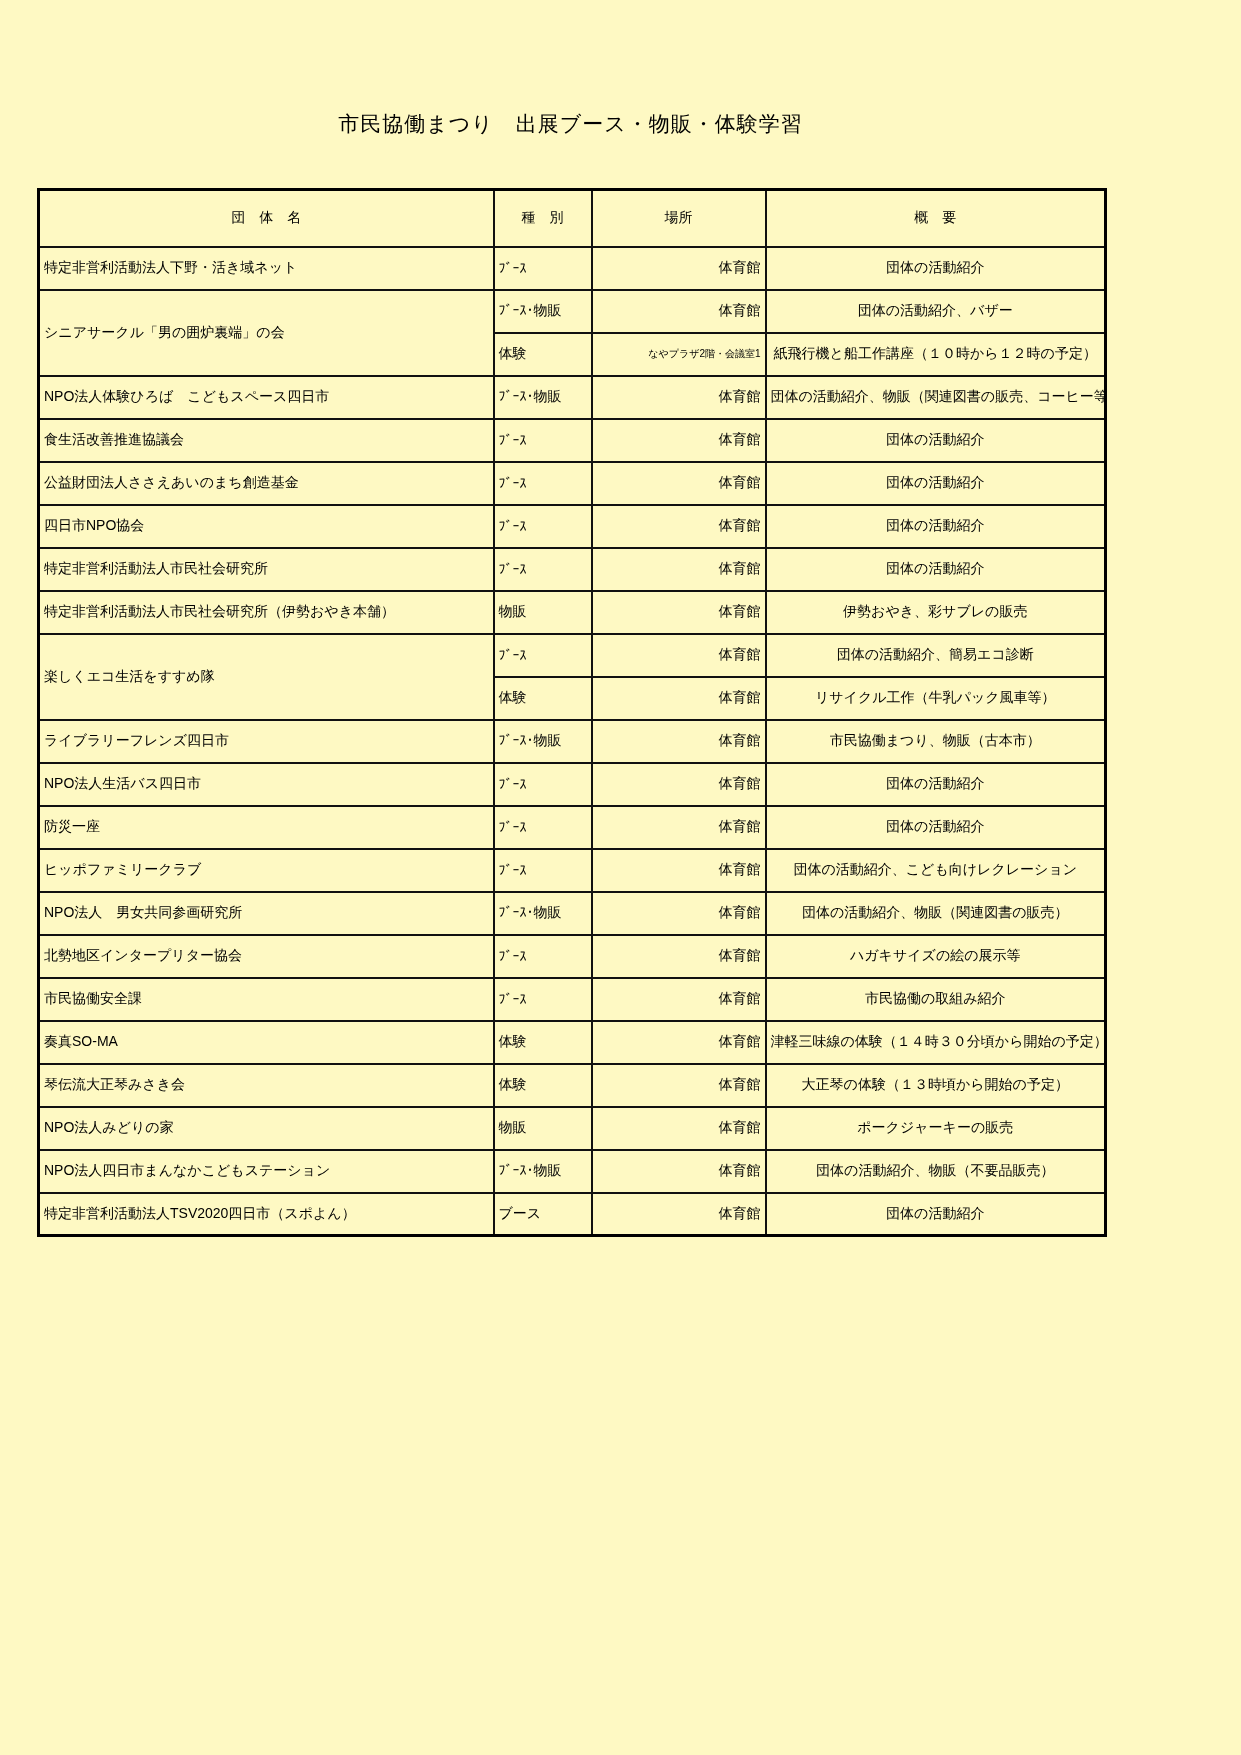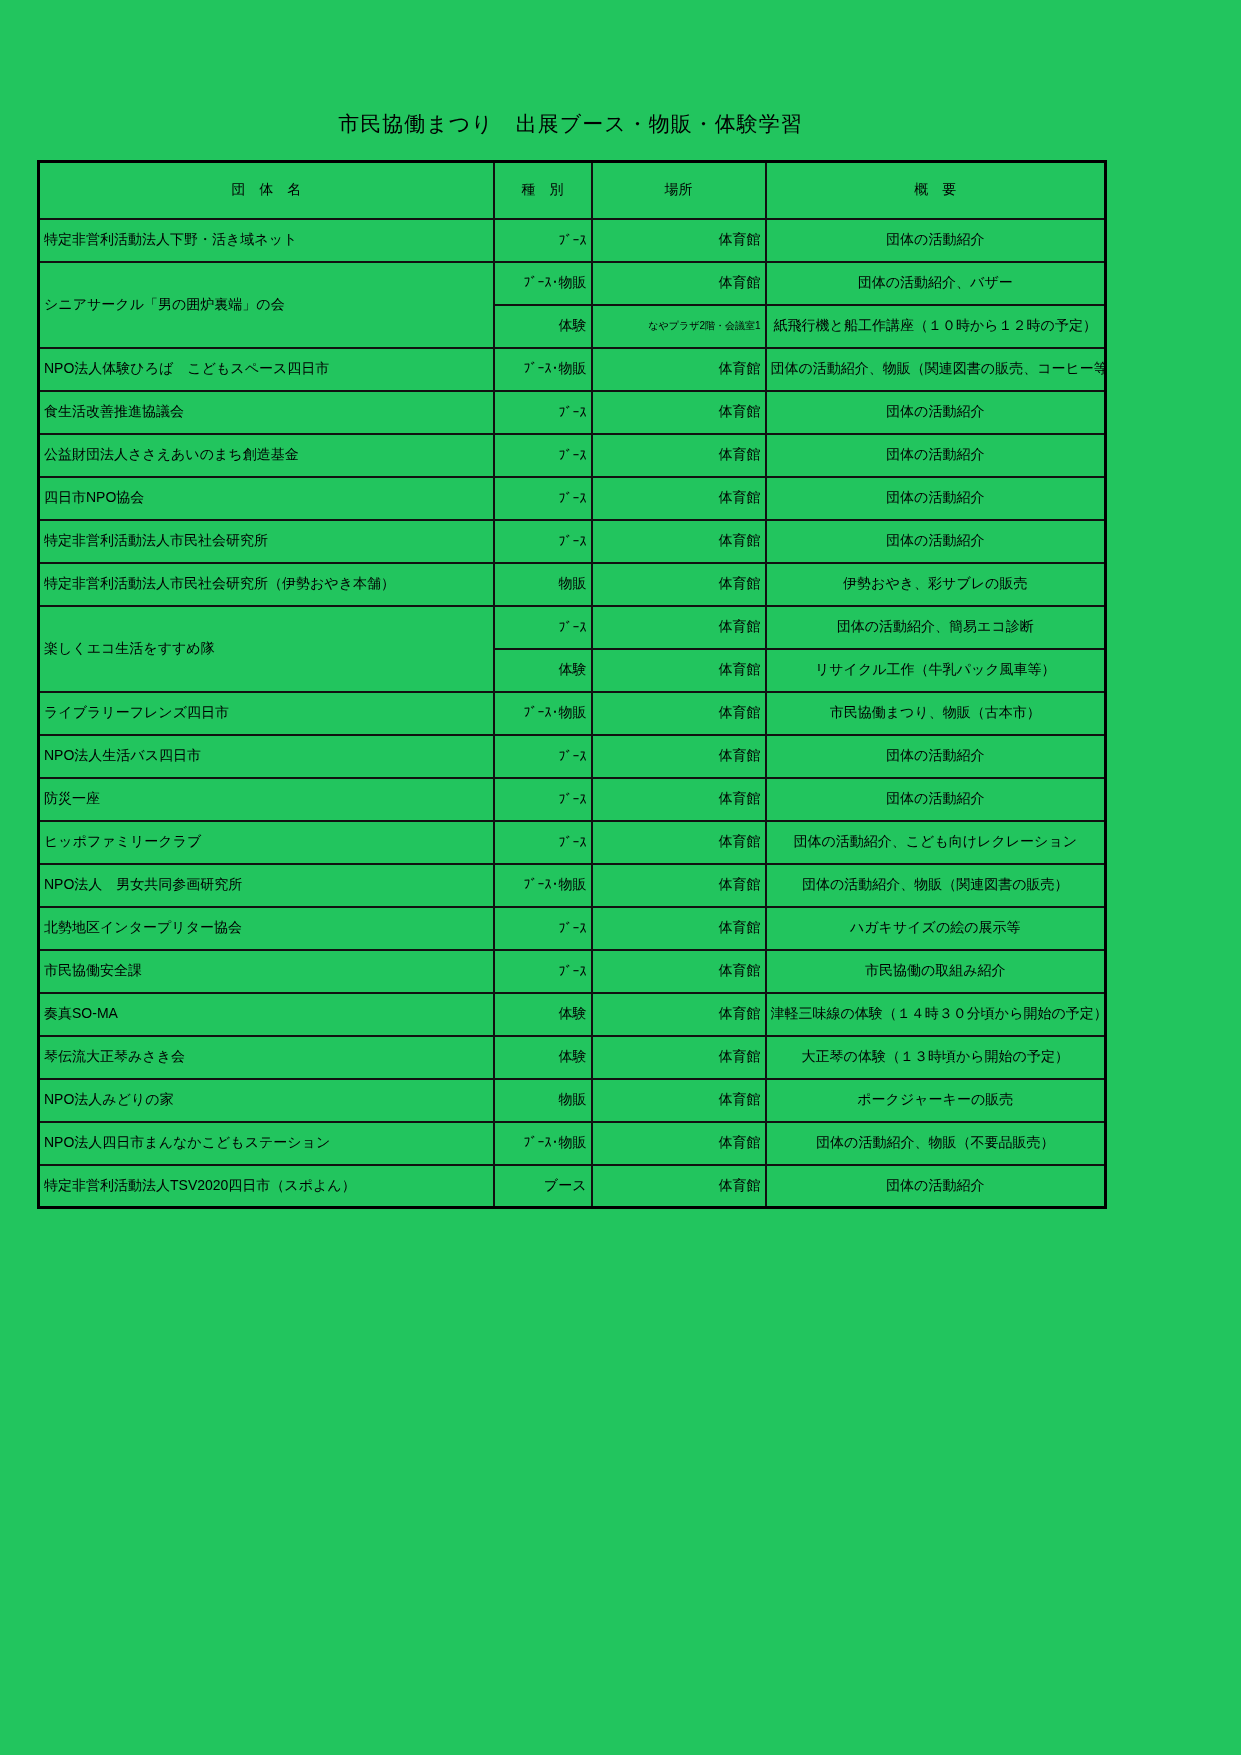--- a/index.html
+++ b/index.html
@@ -6,36 +6,36 @@
     margin: 0;
     padding: 0;
     background: #ffffff;
     font-family: "Liberation Sans", "DejaVu Sans", sans-serif;
     color: #000000;
   }
   .page {
     position: relative;
     width: 1241px;
     height: 1755px;
-    background: #22c55e;
+    background: #fef9c3;
     overflow: hidden;
   }
   .doc-title {
     position: absolute;
     top: 110px;
     left: 37px;
     width: 1067px;
     text-align: center;
     font-size: 21px;
     letter-spacing: 1px;
     white-space: pre;
   }
   table.exhibitors {
     position: absolute;
-    top: 160px;
+    top: 188px;
     left: 37px;
     width: 1067px;
     border-collapse: collapse;
     table-layout: fixed;
     border: 3px solid #000000;
   }
   table.exhibitors th,
   table.exhibitors td {
     border: 2px solid #111111;
     font-size: 14px;
@@ -45,21 +45,21 @@
     overflow: hidden;
     white-space: nowrap;
   }
   table.exhibitors thead tr { height: 57px; }
   table.exhibitors tbody tr { height: 43px; }
   th.h-name, th.h-type, th.h-place, th.h-summary {
     text-align: center;
     white-space: pre;
   }
   td.col-name   { text-align: left;  padding-left: 6px; }
-  td.col-type   { text-align: right; font-size: 13px; }
+  td.col-type   { text-align: left; font-size: 13px; }
   td.col-place  { text-align: right; }
   td.col-place.loc-small { font-size: 10px; }
   td.col-summary{ text-align: center; padding-left: 7px; }
 </style>
 </head>
 <body>
 
 <div class="page">
 
   <div class="doc-title">市民協働まつり　出展ブース・物販・体験学習</div>

